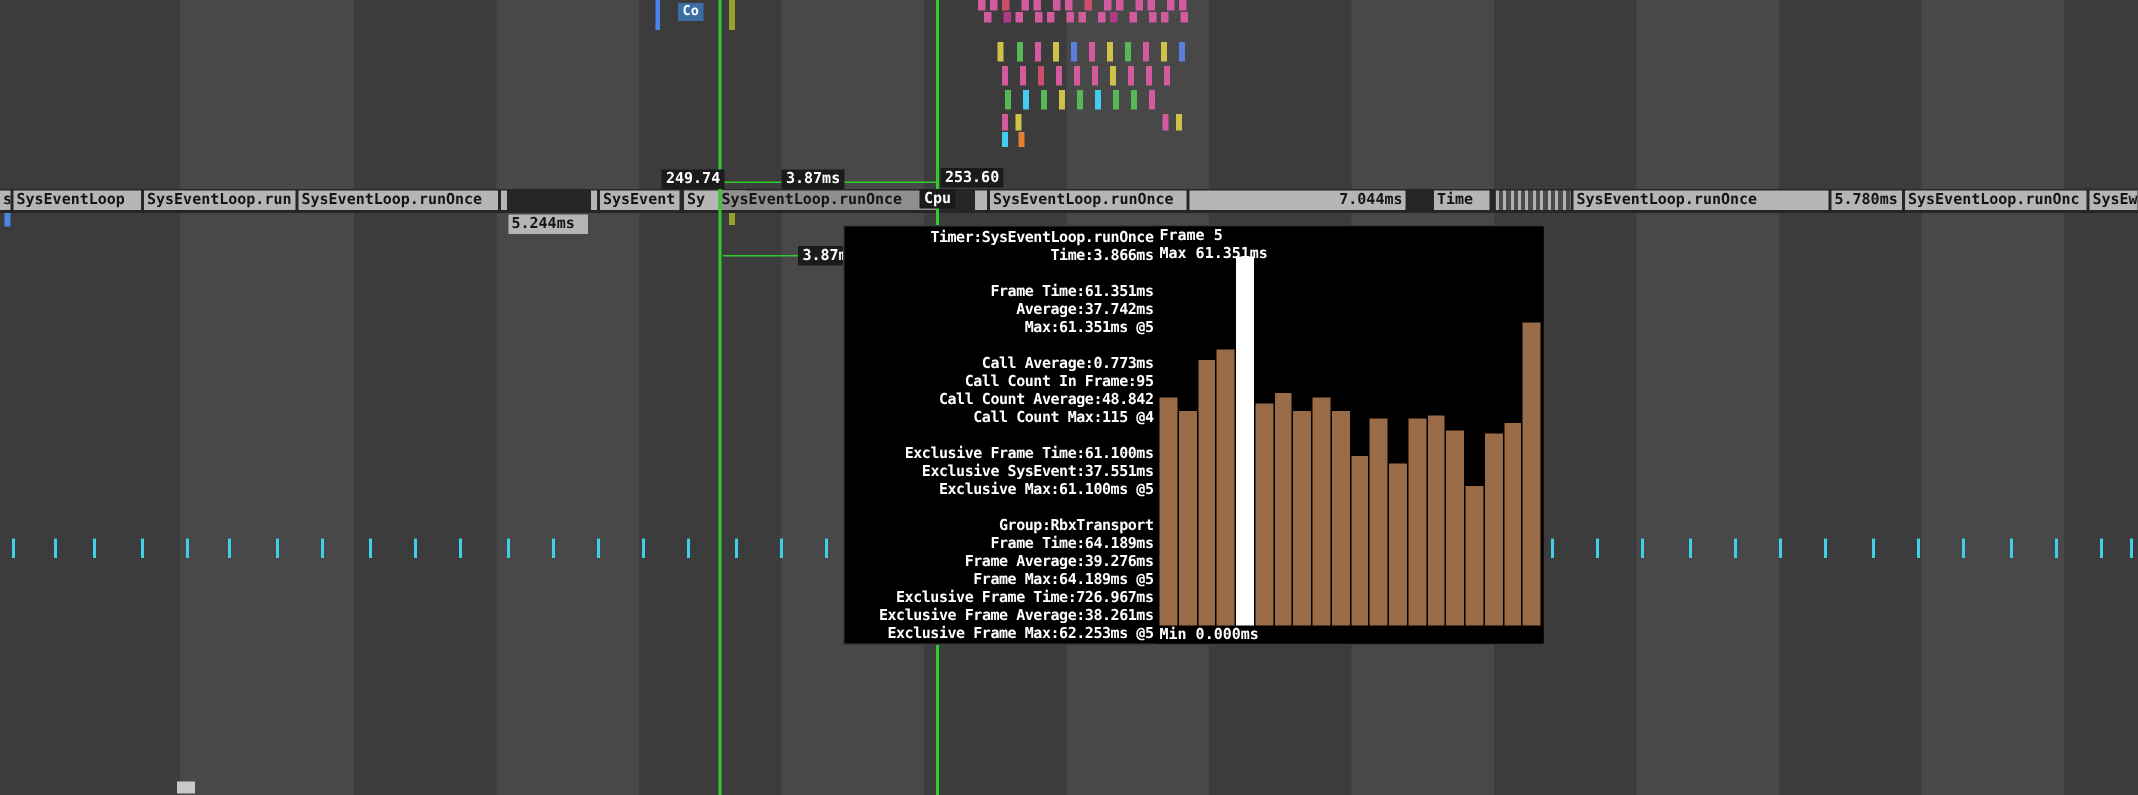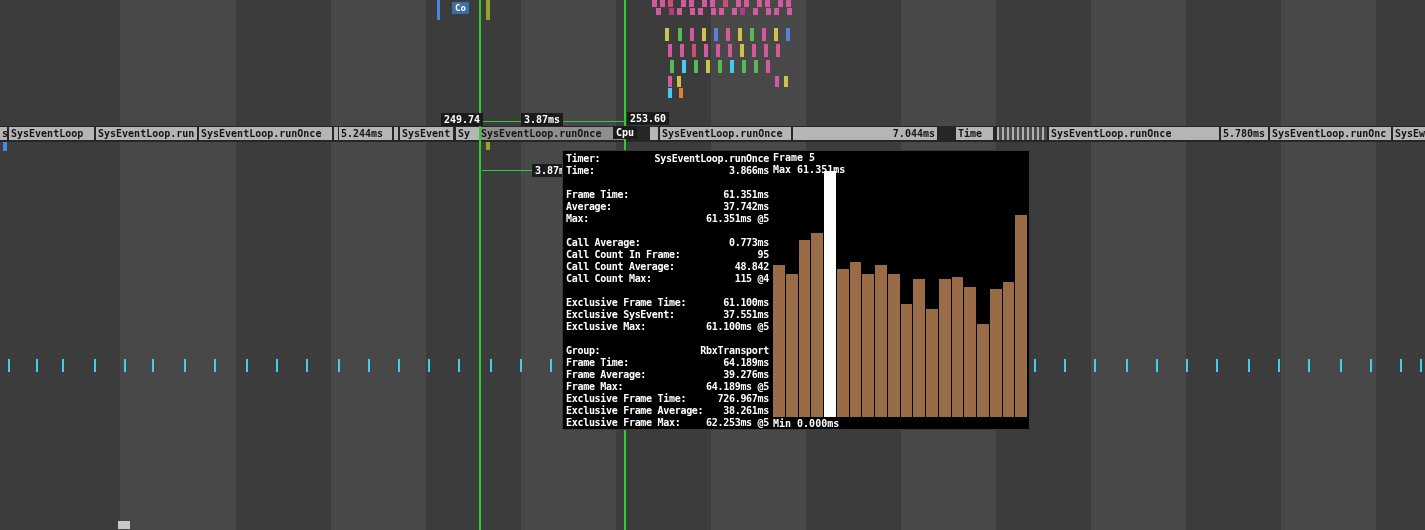--- a/index.html
+++ b/index.html
@@ -34,21 +34,21 @@
     position:absolute;left:452px;top:2px;z-index:5;background:#3a6ea5;color:#fff;
     font:bold 9px "DejaVu Sans Mono","Liberation Mono",monospace;padding:1px 3px;
   }
   .panel{
     position:absolute;left:562px;top:150px;width:468px;height:280px;
     background:var(--panel,#000);z-index:6;display:flex;box-sizing:border-box;
     border:1px solid #3a3a3a;
   }
   .panel-text{width:208px;box-sizing:border-box;padding:2px 2px 0 3px;}
   .prow{
-    display:flex;justify-content:space-between;height:12px;
+    display:flex;justify-content:flex-end;height:12px;
     font:bold 10px "DejaVu Sans Mono","Liberation Mono",monospace;
     color:#fff;white-space:nowrap;letter-spacing:-0.3px;
   }
   .panel-graph{position:relative;flex:1;background:var(--panel,#000);}
   .bars{
     position:absolute;left:2px;right:2px;top:20px;bottom:12px;
     display:flex;align-items:flex-end;gap:1px;z-index:1;
   }
   .hbar{flex:1;}
   .glabel{
@@ -200,21 +200,21 @@
     <div class="ctick" style="left: 1420px;"></div>
   </div>
 
 <div class="track-bg"></div>
 <div class="track">
     <div class="seg" style="left: 0px; width: 7px;">s</div>
     <div class="seg" style="left: 9px; width: 85px;">SysEventLoop</div>
     <div class="seg" style="left: 96px; width: 101px;">SysEventLoop.run</div>
     <div class="seg" style="left: 199px; width: 133px;">SysEventLoop.runOnce</div>
     <div class="seg" style="left: 334px; width: 3px;"></div>
-    <div class="seg" style="left: 339px; width: 53px;">5.244ms</div>
+    <div class="seg" style="left: 339px; width: 53px; margin-top: 16px;">5.244ms</div>
     <div class="seg" style="left: 394px; width: 4px;"></div>
     <div class="seg" style="left: 400px; width: 53px;">SysEvent</div>
     <div class="seg" style="left: 456px; width: 41px;">Sy</div>
     <div class="seg selected" style="left: 479px; width: 145px;">SysEventLoop.runOnce</div>
     <div class="seg" style="left: 650px; width: 8px;"></div>
     <div class="seg" style="left: 660px; width: 131px;">SysEventLoop.runOnce</div>
     <div class="seg right" style="left: 793px; width: 144px;">7.044ms</div>
     <div class="seg" style="left: 956px; width: 37px;">Time</div>
     <div class="seg hatched" style="left: 997px; width: 50px;"></div>
     <div class="seg" style="left: 1049px; width: 170px;">SysEventLoop.runOnce</div>

